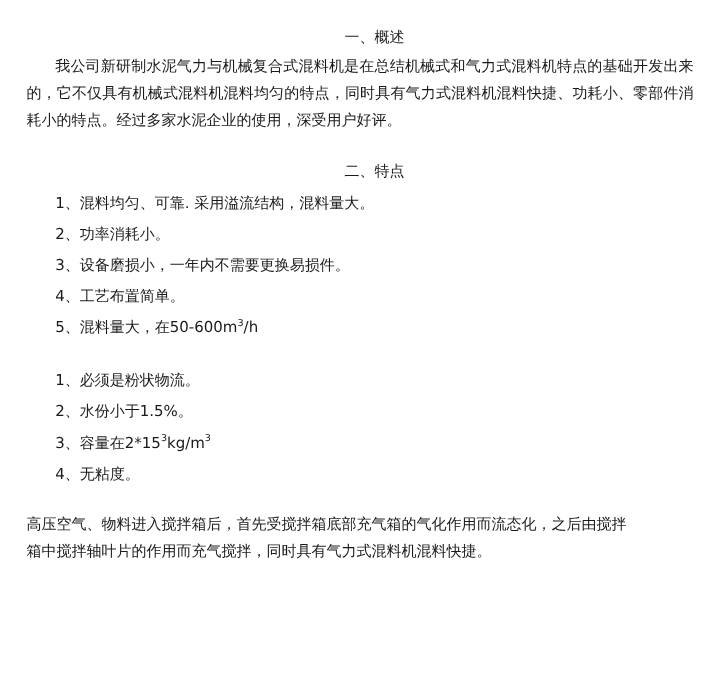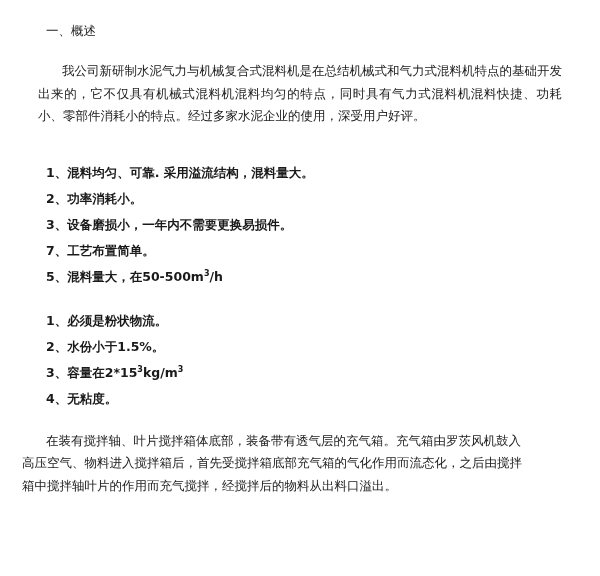--- a/index.html
+++ b/index.html
@@ -23,36 +23,36 @@
   }
   .section {
     margin: 0 0 2px 0;
   }
   .heading {
     font-size: 12.5px;
     line-height: 26px;
     text-indent: 24px;
     margin: 0;
     white-space: nowrap;
+    text-align: center;
   }
   .para {
     font-size: 12.5px;
     line-height: 22.5px;
     text-indent: 24px;
-    margin: 16px;
+    margin: 0;
     text-align: justify;
     text-justify: inter-ideograph;
   }
   .item {
     font-size: 12.5px;
     line-height: 26px;
     text-indent: 24px;
     margin: 0;
     white-space: nowrap;
-    font-weight: bold;
   }
   .spacer-lg { height: 16px; }
   sup {
     font-size: 8px;
     vertical-align: super;
     line-height: 0;
   }
   .flow {
     font-size: 12.5px;
     line-height: 22.5px;
@@ -68,37 +68,37 @@
 <div class="page">
 
   <div class="section">
     <p class="heading">一、概述</p>
     <p class="para">我公司新研制水泥气力与机械复合式混料机是在总结机械式和气力式混料机特点的基础开发出来的，它不仅具有机械式混料机混料均匀的特点，同时具有气力式混料机混料快捷、功耗小、零部件消耗小的特点。经过多家水泥企业的使用，深受用户好评。</p>
   </div>
 
   <div class="spacer-lg"></div>
 
   <div class="section">
+    <p class="heading">二、特点</p>
     <p class="item">1、混料均匀、可靠. 采用溢流结构，混料量大。</p>
     <p class="item">2、功率消耗小。</p>
     <p class="item">3、设备磨损小，一年内不需要更换易损件。</p>
-    <p class="item">7、工艺布置简单。</p>
-    <p class="item"><span>5、混料量大，在50-500m</span><sup>3</sup><span>/h</span></p>
+    <p class="item">4、工艺布置简单。</p>
+    <p class="item"><span>5、混料量大，在50-600m</span><sup>3</sup><span>/h</span></p>
   </div>
 
   <div class="spacer-lg"></div>
 
   <div class="section">
     <p class="item">1、必须是粉状物流。</p>
     <p class="item">2、水份小于1.5%。</p>
     <p class="item"><span>3、容量在2*15</span><sup>3</sup><span>kg/m</span><sup>3</sup></p>
     <p class="item">4、无粘度。</p>
   </div>
 
   <div class="spacer-lg"></div>
 
   <div class="section">
-    <p class="flow first">在装有搅拌轴、叶片搅拌箱体底部，装备带有透气层的充气箱。充气箱由罗茨风机鼓入</p>
     <p class="flow">高压空气、物料进入搅拌箱后，首先受搅拌箱底部充气箱的气化作用而流态化，之后由搅拌</p>
-    <p class="flow">箱中搅拌轴叶片的作用而充气搅拌，经搅拌后的物料从出料口溢出。</p>
+    <p class="flow">箱中搅拌轴叶片的作用而充气搅拌，同时具有气力式混料机混料快捷。</p>
   </div>
 
 </div>
 
 </body></html>

